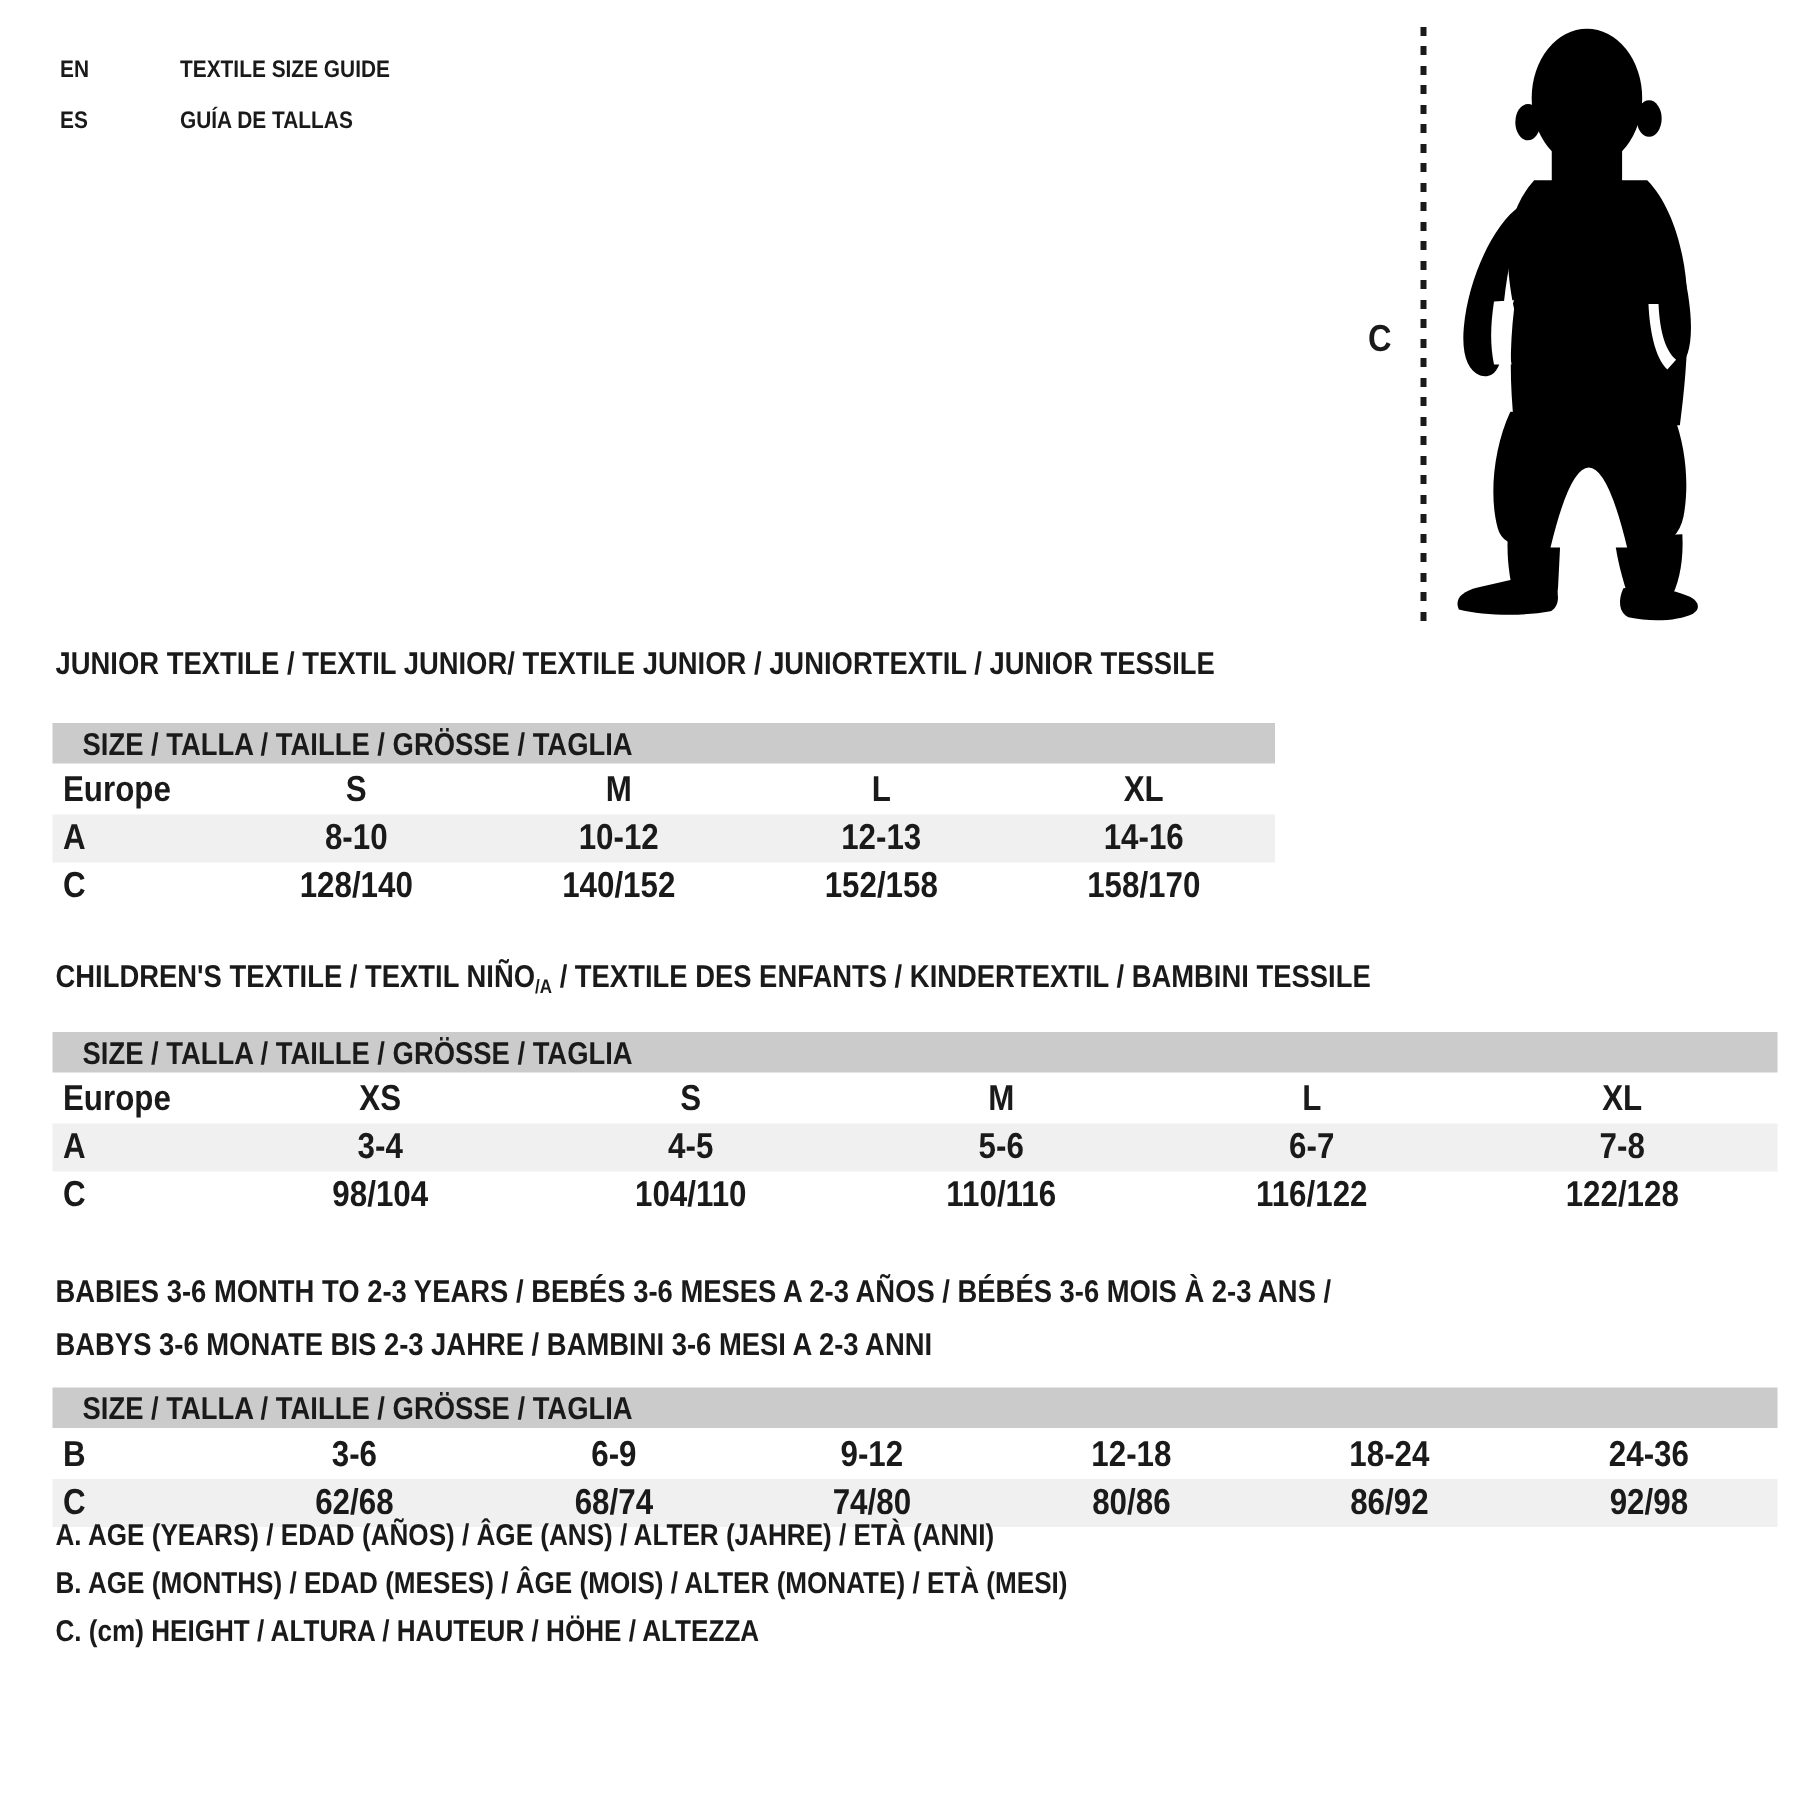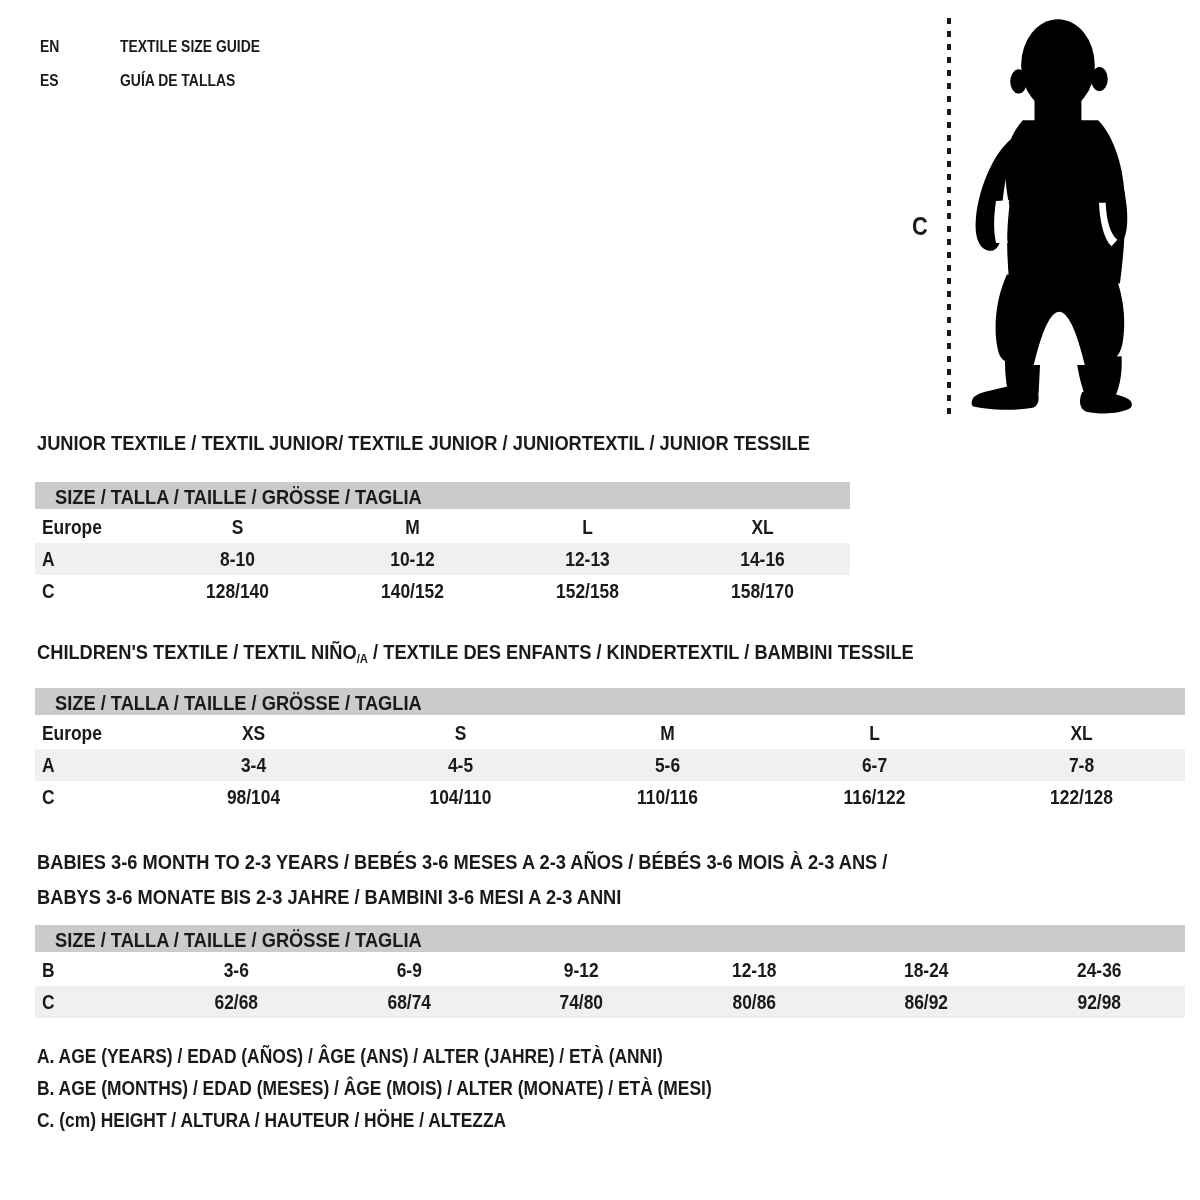--- a/index.html
+++ b/index.html
@@ -28,31 +28,31 @@
   .silhouette{position:absolute;left:960px;top:16px;width:180px;height:404px;}
 
   
   .sec-title{position:absolute;font-size:21px;white-space:nowrap;line-height:22px;}
   .sec-title .sub{font-size:13px;position:relative;top:4px;}
 
   
   .tbl{position:absolute;}
   .bar{height:27px;background:var(--bar);display:flex;align-items:flex-end;padding-left:20px;margin-bottom:2px;}
   .bar>span{display:inline-block;font-size:21px;white-space:nowrap;}
-  .row{display:grid;height:32px;align-items:center;font-size:20px;}
+  .row{display:grid;height:32px;align-items:center;font-size:24px;}
   .row.shaded{background:var(--row-shaded);}
   .cols4{grid-template-columns:115px repeat(4,1fr);}
   .cols5{grid-template-columns:115px repeat(5,1fr);}
   .cols6{grid-template-columns:115px repeat(6,1fr);}
   .cell{display:block;white-space:nowrap;}
   .lbl{padding-left:8px;text-align:left;}
   .val{text-align:center;}
 
   
-  .legend{position:absolute;left:37px;top:1040px;}
+  .legend{position:absolute;left:37px;top:1008px;}
   .legend-line{height:32px;line-height:32px;font-size:20px;white-space:nowrap;}
 </style>
 </head>
 <body>
 
 <div class="page">
 
   <div class="lang-block">
     <div class="lang-row">
       <span class="cx">EN</span>

